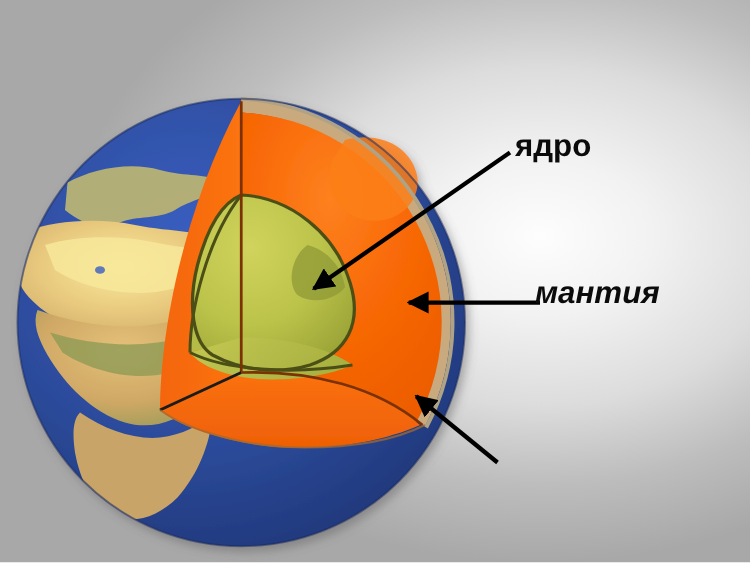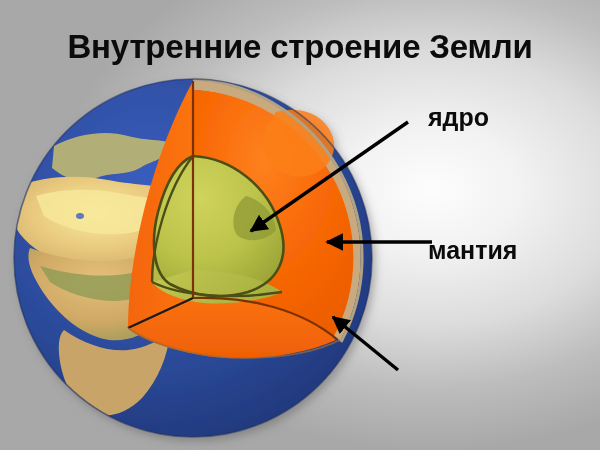--- a/index.html
+++ b/index.html
@@ -37,38 +37,37 @@
     letter-spacing: -0.2px;
     white-space: nowrap;
   }
   .callout-label {
     position: absolute;
     font-size: 25px;
     font-weight: bold;
     color: #0b0b0b;
     white-space: nowrap;
   }
-  #label-core   { left: 412px; top: 103px; margin-left: 16px; }
-  #label-mantle { left: 428px; top: 236px; }
+  #label-core   { left: 412px; top: 103px; }
+  #label-mantle { left: 428px; top: 220px; font-style: italic; }
   #label-crust  { left: 396px; top: 361px; }
 
   #figure-svg {
     position: absolute;
     left: 0;
     top: 0;
     width: 600px;
     height: 450px;
   }
 </style>
 </head>
 <body>
 
 <div id="slide">
 
-  <div id="title">Внутренние строение Земли</div>
 
   <svg id="figure-svg" viewBox="0 0 600 450">
 
     <defs>
 
       <radialGradient id="oceanGrad" cx="38%" cy="32%" r="78%">
         <stop offset="0%" stop-color="#3a5ec0"></stop>
         <stop offset="58%" stop-color="#2c4b9b"></stop>
         <stop offset="100%" stop-color="#1f3576"></stop>
       </radialGradient>

